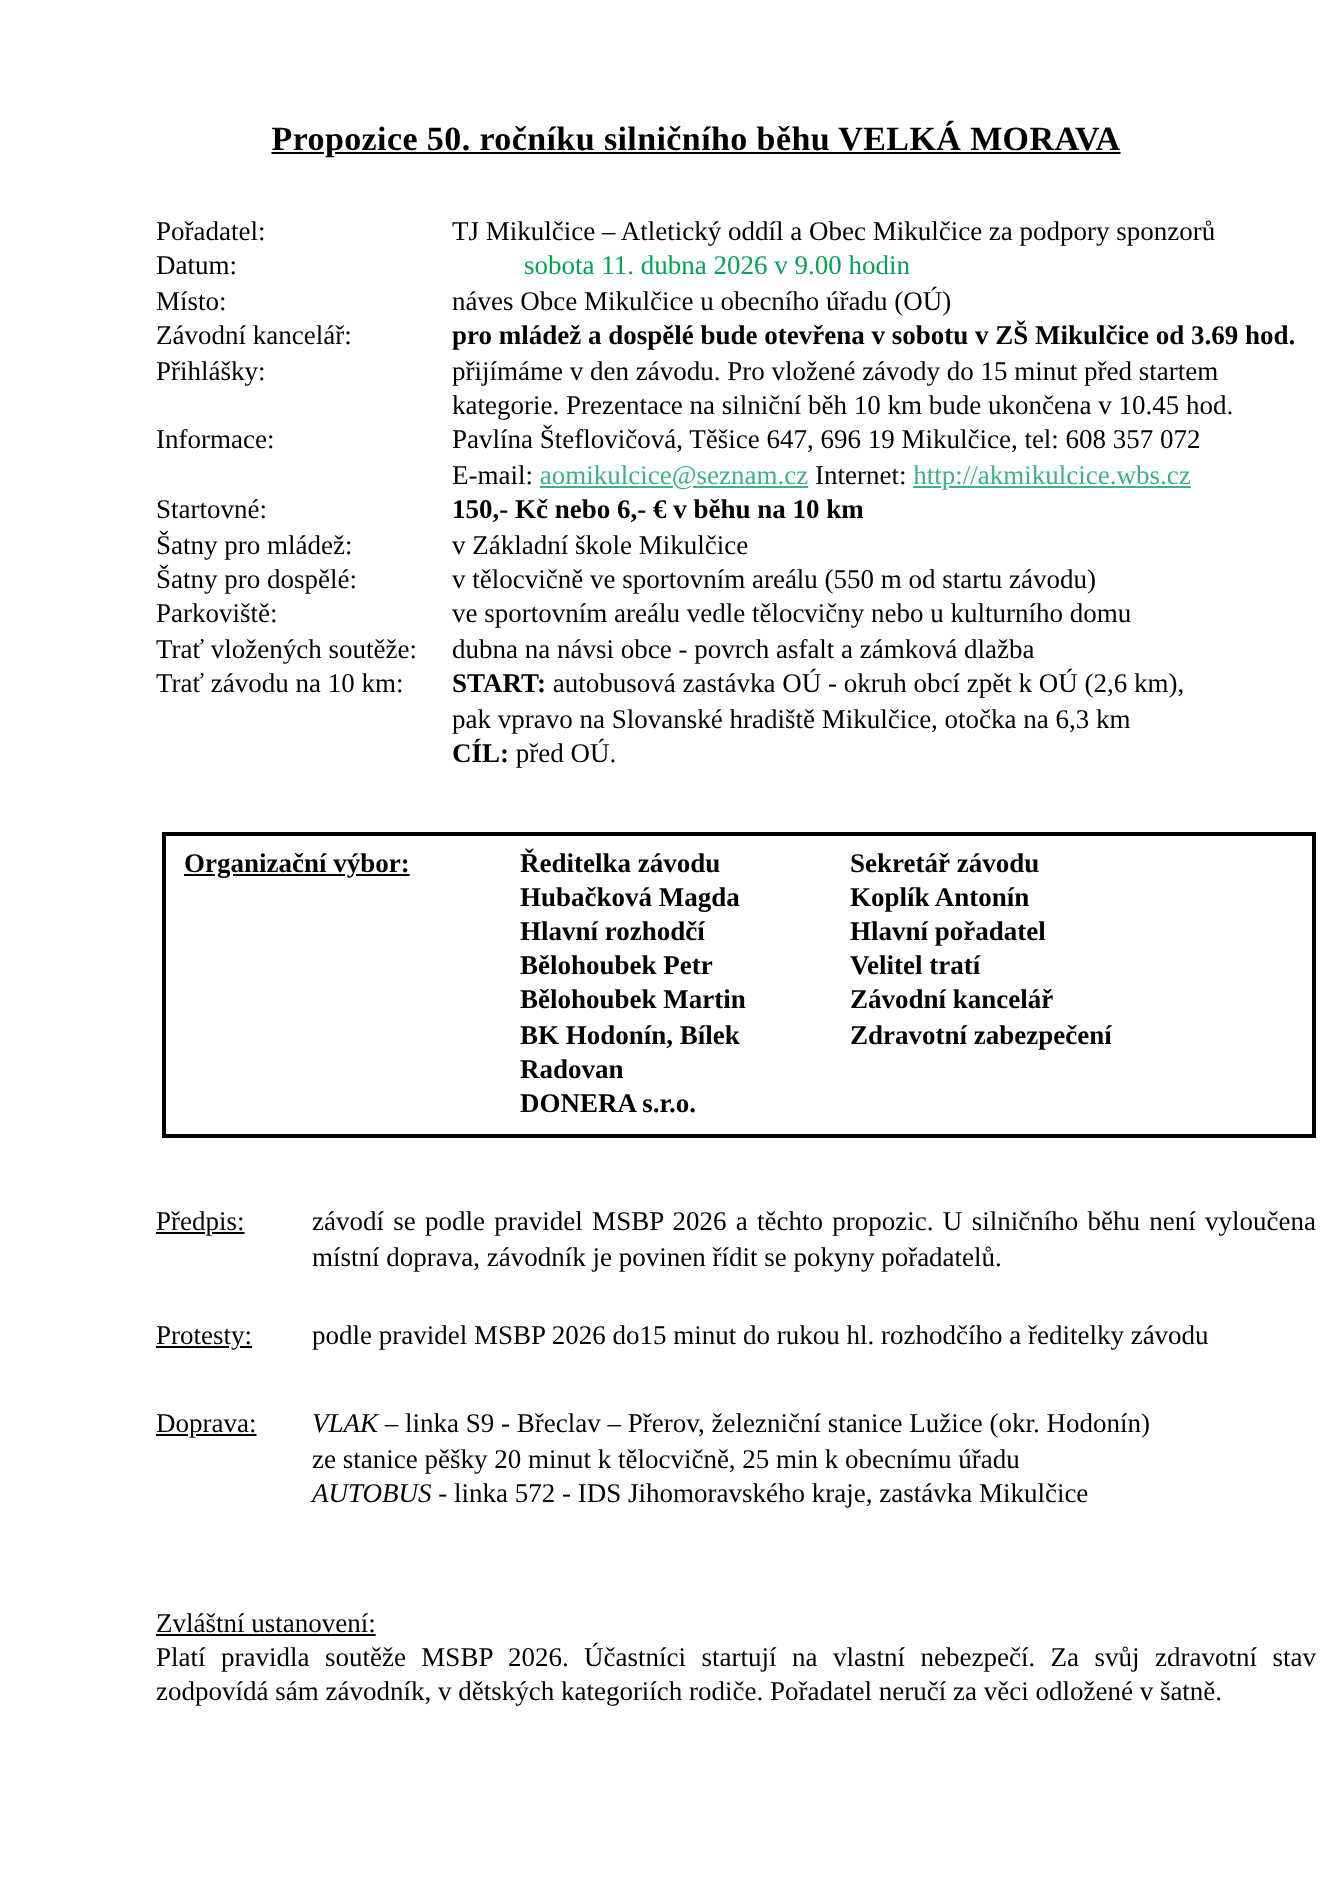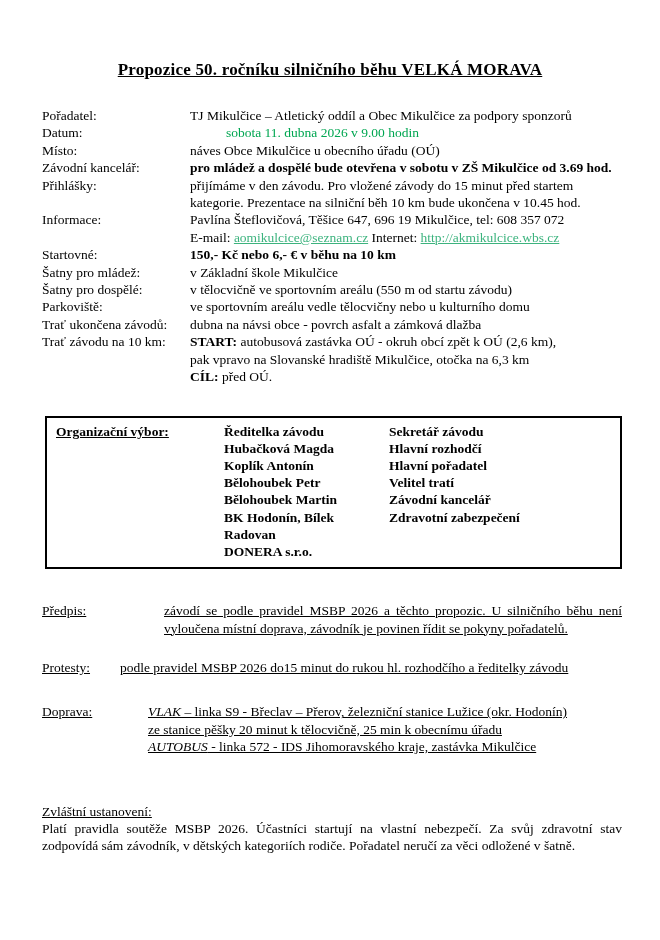--- a/index.html
+++ b/index.html
@@ -8,21 +8,21 @@
   }
   * { margin: 0; padding: 0; box-sizing: border-box; }
   html, body { background: #ffffff; }
   body {
     width: 660px; height: 940px;
     font-family: "Liberation Serif", "DejaVu Serif", serif;
     font-size: 13.5px;
     color: #000;
     overflow: hidden;
   }
-  .page { position: relative; width: 660px; height: 940px; background: #fff; }
+  .page { position: relative; width: 660px; height: 940px; background: #fff; padding-left: 36px; }
 
   .doc-title {
     padding-top: 60px;
     text-align: center;
     font-size: 17px;
     font-weight: bold;
     text-decoration: underline;
     letter-spacing: 0.2px;
   }
 
@@ -54,25 +54,25 @@
     flex: 1;
     display: grid;
     grid-template-columns: 165px 1fr;
     line-height: 17.2px;
     font-weight: bold;
   }
 
   .section { display: flex; margin-left: 42px; width: 580px; line-height: 17.4px; }
   .section-label { flex: 0 0 78px; }
   .section-label > span { text-decoration: underline; }
-  .section-body { flex: 1; text-decoration: underline; }
+  .section-body { flex: 1; }
   .justify { text-align: justify; }
-  .sec-predpis  { margin-top: 33px; gap: 44px; }
+  .sec-predpis  { margin-top: 33px; }
   .sec-protesty { margin-top: 22px; }
-  .sec-doprava  { margin-top: 27px; gap: 28px; }
+  .sec-doprava  { margin-top: 27px; }
 
   .zvlastni { margin: 47px 0 0 42px; width: 580px; line-height: 17.4px; }
   .zvlastni-heading { text-decoration: underline; }
 </style>
 </head>
 <body>
 
 <div class="page">
 
   <h1 class="doc-title">Propozice 50. ročníku silničního běhu VELKÁ MORAVA</h1>
@@ -129,43 +129,43 @@
       <span class="info-label">Šatny pro dospělé:</span>
       <span class="info-value nowrap">v tělocvičně ve sportovním areálu (550 m od startu závodu)</span>
     </div>
 
     <div class="info-row">
       <span class="info-label">Parkoviště:</span>
       <span class="info-value nowrap">ve sportovním areálu vedle tělocvičny nebo u kulturního domu</span>
     </div>
 
     <div class="info-row">
-      <span class="info-label">Trať ukončena závodů:</span>
+      <span class="info-label">Trať vložených soutěže:</span>
       <span class="info-value nowrap">dubna na návsi obce - povrch asfalt a zámková dlažba</span>
     </div>
 
     <div class="info-row">
       <span class="info-label">Trať závodu na 10 km:</span>
       <span class="info-value">
         <span class="line nowrap"><span class="bold">START:</span><span> autobusová zastávka OÚ - okruh obcí zpět k OÚ (2,6 km),</span></span>
         <span class="line nowrap">pak vpravo na Slovanské hradiště Mikulčice, otočka na 6,3 km</span>
         <span class="line nowrap"><span class="bold">CÍL:</span><span> před OÚ.</span></span>
       </span>
     </div>
 
   </div>
 
   <div class="committee">
     <div class="committee-heading">Organizační výbor:</div>
     <div class="committee-grid">
       <span>Ředitelka závodu</span>
       <span>Sekretář závodu</span>
         <span>Hubačková Magda</span>
-      <span>Hlavní rozhodčí</span>
-        <span>Koplík Antonín</span>
+      <span>Koplík Antonín</span>
+        <span>Hlavní rozhodčí</span>
       <span>Hlavní pořadatel</span>
         <span>Bělohoubek Petr</span>
       <span>Velitel tratí</span>
         <span>Bělohoubek Martin</span>
       <span>Závodní kancelář</span>
         <span>BK Hodonín, Bílek Radovan</span>
       <span>Zdravotní zabezpečení</span>
         <span>DONERA s.r.o.</span>
     </div>
   </div>

